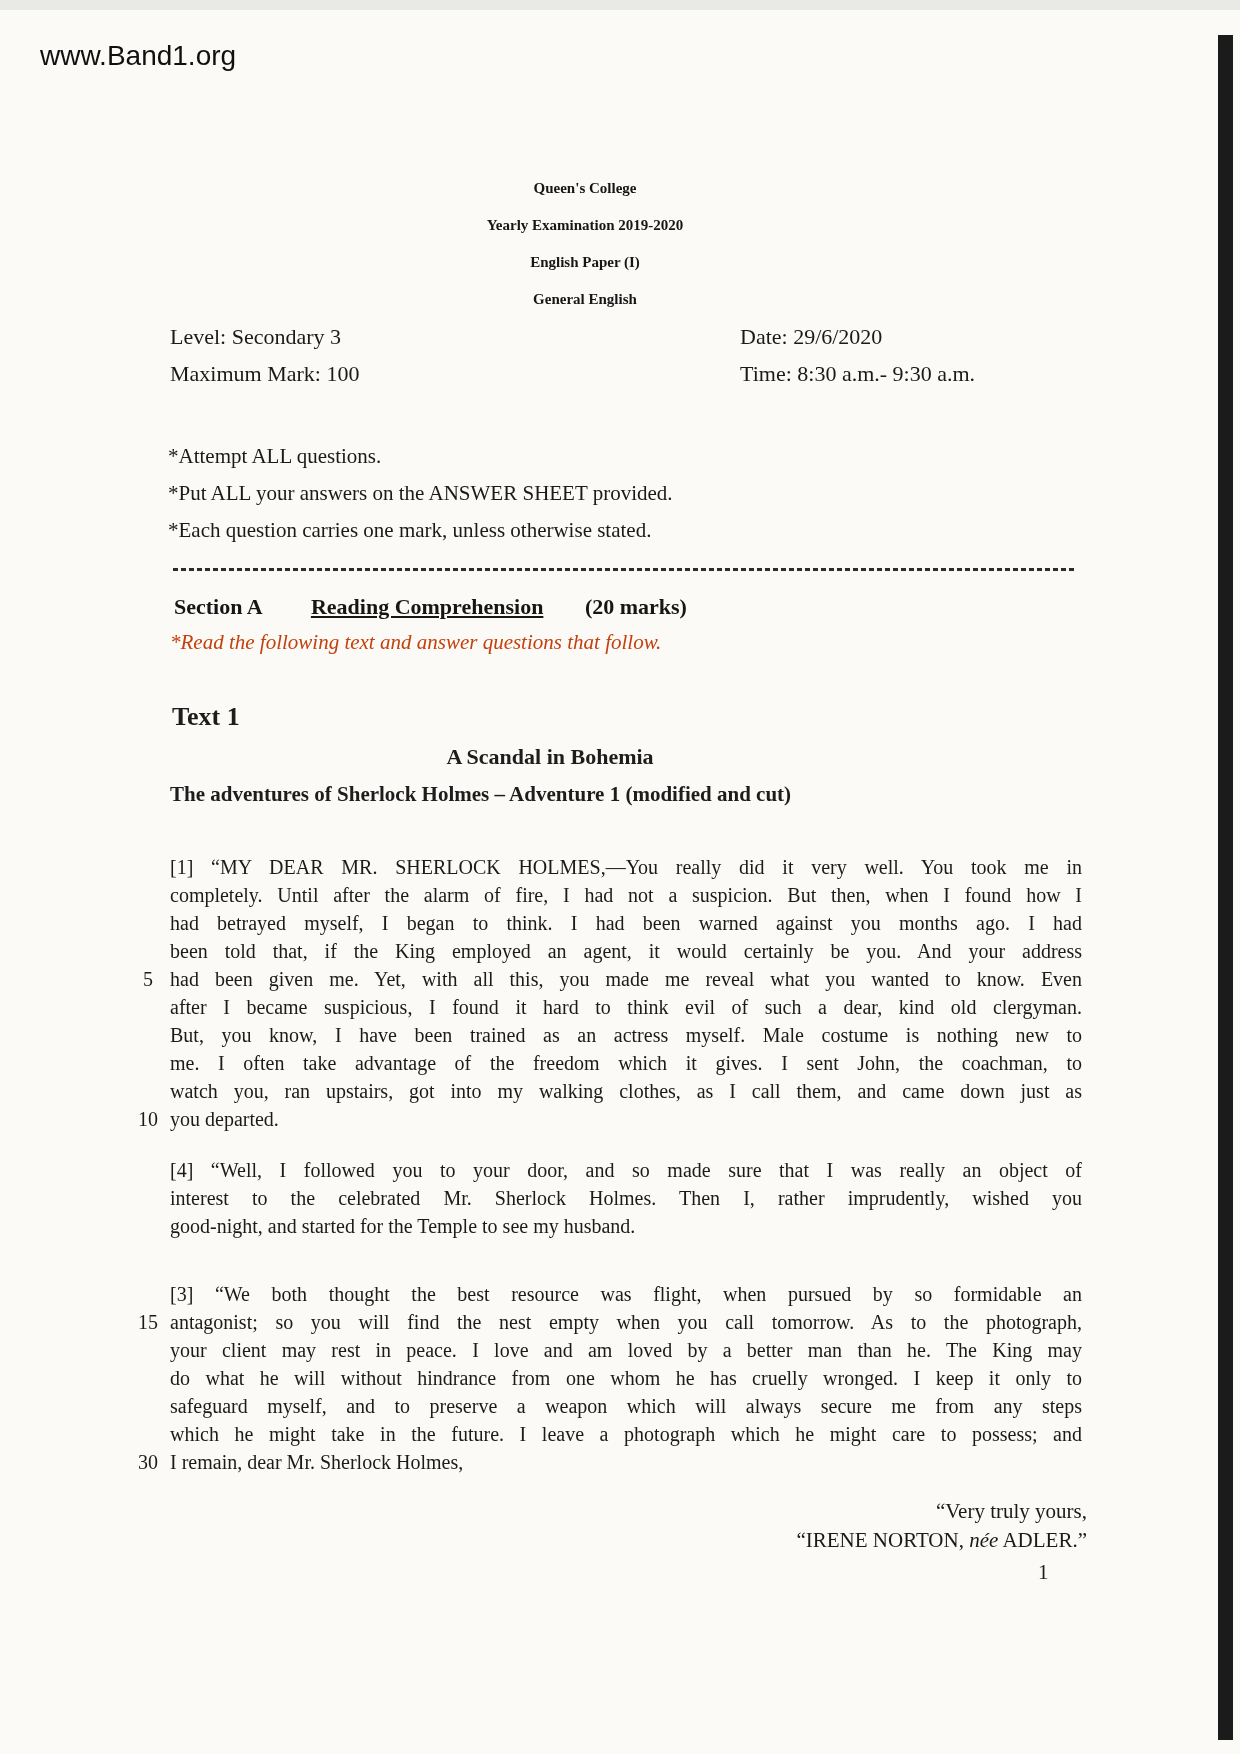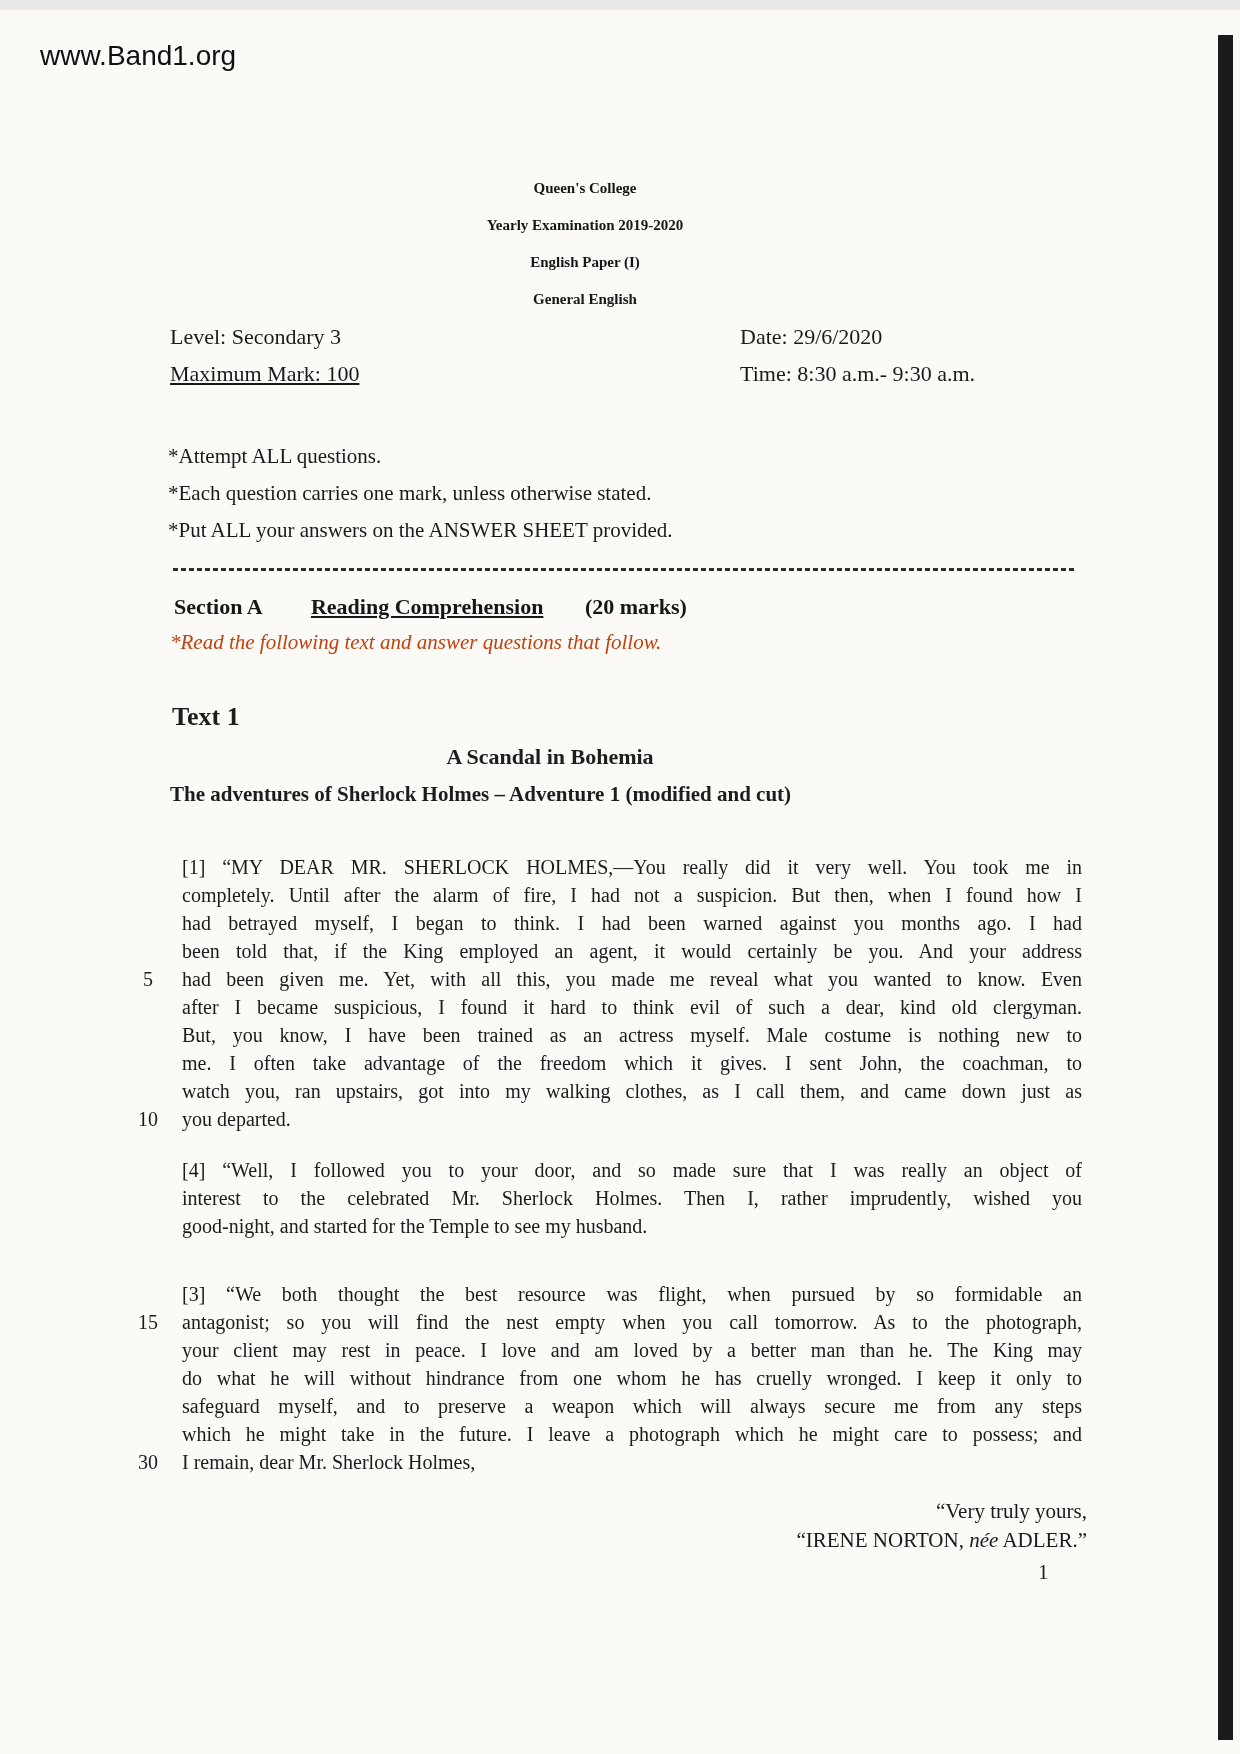--- a/index.html
+++ b/index.html
@@ -24,21 +24,21 @@
     font-size:28px; color:#101010;
   }
   .exam-header {
     position:absolute; left:170px; top:160px; width:830px;
     text-align:center; font-weight:bold; font-size:15px; line-height:37px;
     color:#161616;
   }
   .info-row { position:absolute; left:170px; width:930px; font-size:22px; color:#1a1a1a; }
   .info-row .right { position:absolute; left:570px; top:0; }
   .row-1 { top:314px; }
-  .row-2 { top:351px;text-decoration:underline; }
+  .row-2 { top:351px; }
   .instructions {
     position:absolute; left:168px; top:428px;
     font-size:21px; line-height:37px; color:#1a1a1a;
   }
   .dash-sep {
     position:absolute; left:173px; top:558px; width:902px; height:3px;
     background:repeating-linear-gradient(90deg,#2c2c2c 0 5px,transparent 5px 8px);
   }
   .section-head {
     position:absolute; left:174px; top:584px;
@@ -55,21 +55,21 @@
     position:absolute; left:170px; top:734px; width:760px;
     text-align:center; font-size:22px; font-weight:bold;
   }
   .text1-subtitle { position:absolute; left:170px; top:772px; font-size:21px; font-weight:bold; }
   .passage {
     position:absolute; left:126px; top:843px; width:956px;
     font-size:20px; color:#1b1b1b;
   }
   .para + .para { margin-top:23px; }
   .para:nth-child(3) { margin-top:40px; }
-  .pline { display:flex; line-height:28px;gap:12px; }
+  .pline { display:flex; line-height:28px; }
   .lineno { flex:0 0 44px; text-align:center; font-size:20px; }
   .ltext { width:912px; text-align:justify; text-align-last:justify; }
   .pline.last .ltext { text-align:justify; text-align-last:left; }
   .signature {
     position:absolute; left:170px; top:1487px; width:917px;
     text-align:right; font-size:21px; line-height:29px; color:#1a1a1a;
   }
   .signature i { font-style:italic; }
   .page-number { position:absolute; left:1038px; top:1550px; font-size:21px; }
 </style>
@@ -92,22 +92,22 @@
     <span>Level: Secondary 3</span>
     <span class="right">Date: 29/6/2020</span>
   </div>
   <div class="info-row row-2">
     <span>Maximum Mark: 100</span>
     <span class="right">Time: 8:30 a.m.- 9:30 a.m.</span>
   </div>
 
   <div class="instructions">
     <div>*Attempt ALL questions.</div>
+    <div>*Put ALL your answers on the ANSWER SHEET provided.</div>
     <div>*Each question carries one mark, unless otherwise stated.</div>
-    <div>*Put ALL your answers on the ANSWER SHEET provided.</div>
   </div>
 
   <div class="dash-sep"></div>
 
   <div class="section-head">
     <span>Section A</span>
     <span class="sh-title">Reading Comprehension</span>
     <span class="sh-marks">(20 marks)</span>
   </div>
   <div class="section-instr">*Read the following text and answer questions that follow.</div>

